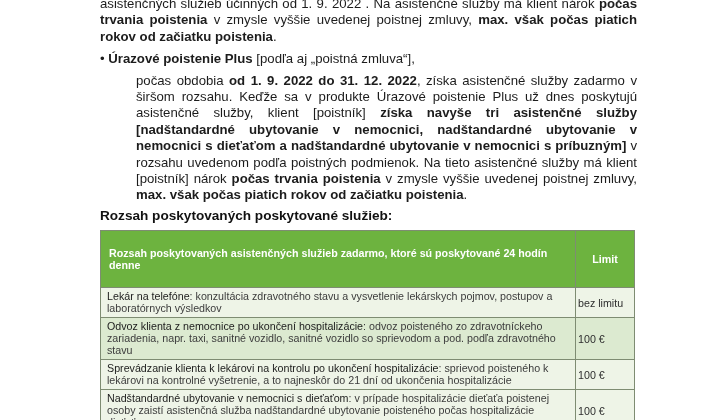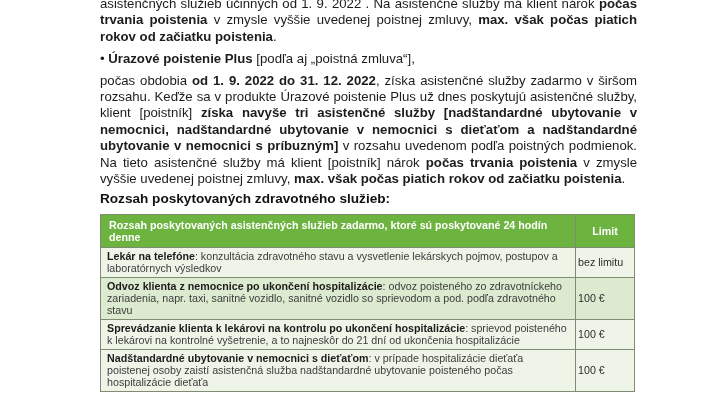--- a/index.html
+++ b/index.html
@@ -28,21 +28,21 @@
   }
   .content p {
     margin: 0;
     font-size: 13.2px;
     line-height: 16.4px;
     color: #1c1c1c;
     text-align: justify;
   }
   p.p-cond   { margin-top: 5px; }
   p.p-bullet { margin-top: 6px; text-align: left; }
-  p.p-detail { margin-top: 5px; }
+  p.p-detail { margin-top: 5px; margin-left: 36px; }
   h3.section-heading {
     margin: 4px 0 0 0;
     font-size: 13.6px;
     line-height: 16.4px;
     color: #111111;
     font-weight: bold;
   }
   table.services {
     margin-top: 6px;
     width: 535px;
@@ -53,57 +53,57 @@
   }
   table.services th, table.services td {
     border: 1px solid var(--border, #7e8c72);
     vertical-align: middle;
   }
   th.svc-h {
     background: var(--table-header-bg, #6db33f);
     color: #ffffff;
     font-weight: bold;
     text-align: left;
-    padding: 4px 8px;
+    padding: 16px 8px;
     font-size: 10.7px;
   }
   th.limit-h {
     background: var(--table-header-bg, #6db33f);
     color: #ffffff;
     font-weight: bold;
     text-align: center;
     width: 54px;
     padding: 4px 2px;
     font-size: 10.7px;
   }
   td.svc {
     padding: 2px 8px 3px 6px;
   }
-  td.svc .svc-title { font-weight: bold; color: #1c1c1c; }
+  td.svc .svc-title { font-weight: normal; color: #1c1c1c; }
   td.svc .svc-desc  { color: #3c3c3c; }
   td.limit {
     text-align: left;
     color: #2e2e2e;
     padding: 2px 2px;
   }
   tr.row-light td { background: var(--row-light, #eef4e7); }
   tr.row-green td { background: var(--row-green, #dcead0); }
   b { font-weight: bold; }
 </style>
 </head>
 <body>
 
 <div class="doc">
   <div class="content">
 
     <p class="p-intro"><span>asistenčných služieb účinných od 1. 9. 2022 . Na asistenčné služby má klient nárok </span><b>počas trvania poistenia</b><span> v zmysle vyššie uvedenej poistnej zmluvy, </span><b>max. však počas piatich rokov od začiatku poistenia</b><span>.</span></p>
     <p class="p-bullet"><span>• </span><b>Úrazové poistenie Plus</b><span> [podľa aj „poistná zmluva“],</span></p>
     <p class="p-detail"><span>počas obdobia </span><b>od 1. 9. 2022 do 31. 12. 2022</b><span>, získa asistenčné služby zadarmo v širšom rozsahu. Keďže sa v produkte Úrazové poistenie Plus už dnes poskytujú asistenčné služby, klient [poistník] </span><b>získa navyše tri asistenčné služby [nadštandardné ubytovanie v nemocnici, nadštandardné ubytovanie v nemocnici s dieťaťom a nadštandardné ubytovanie v nemocnici s príbuzným]</b><span> v rozsahu uvedenom podľa poistných podmienok. Na tieto asistenčné služby má klient [poistník] nárok </span><b>počas trvania poistenia</b><span> v zmysle vyššie uvedenej poistnej zmluvy, </span><b>max. však počas piatich rokov od začiatku poistenia</b><span>.</span></p>
 
-    <h3 class="section-heading">Rozsah poskytovaných zdravotného služieb:</h3>
+    <h3 class="section-heading">Rozsah poskytovaných poskytované služieb:</h3>
 
     <table class="services">
       <thead>
         <tr>
           <th class="svc-h">Rozsah poskytovaných asistenčných služieb zadarmo, ktoré sú poskytované 24 hodín denne</th>
           <th class="limit-h">Limit</th>
         </tr>
       </thead>
       <tbody>
   <tr class="row-light">

